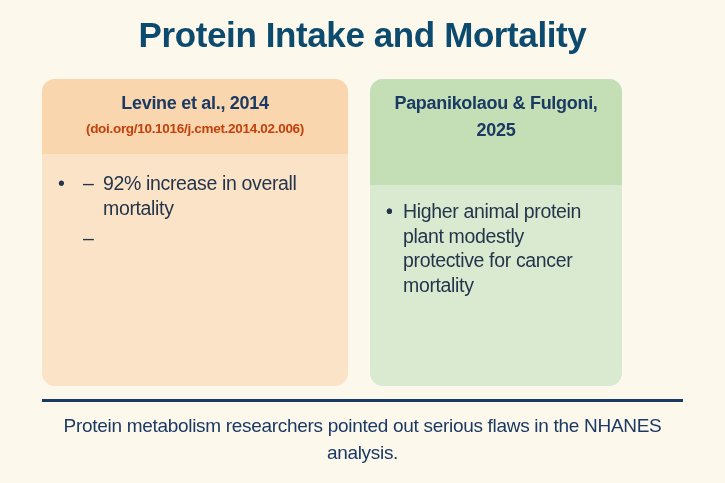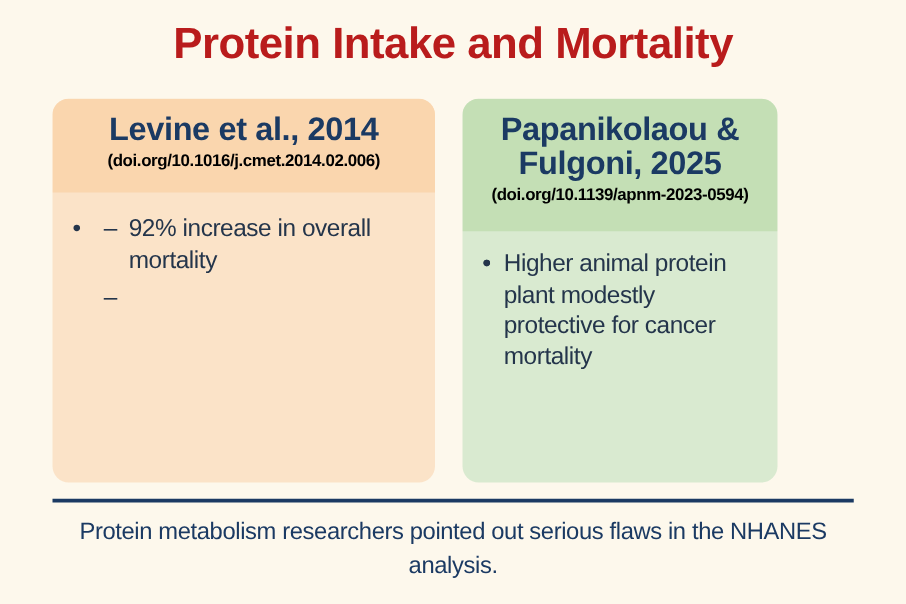--- a/index.html
+++ b/index.html
@@ -25,21 +25,21 @@
   
   .title {
     position: absolute;
     left: 0;
     top: 14px;
     width: 725px;
     text-align: center;
     font-size: 35px;
     font-weight: bold;
     letter-spacing: -0.4px;
-    color: #b91c1c;
+    color: #0c4a6e;
     line-height: 42px;
   }
 
   
   .panel {
     position: absolute;
     border-radius: 13px;
     overflow: hidden;
     display: flex;
     flex-direction: column;
@@ -67,30 +67,30 @@
   .panel-left .panel-header {
     background: #FAD6AE;
     height: 75px;
   }
   .panel-right .panel-header {
     background: #C4DFB5;
     height: 106px;
   }
 
   .panel-title {
-    font-size: 26px;
+    font-size: 18px;
     font-weight: bold;
     color: #1B3A63;
     line-height: 27px;
     letter-spacing: -0.3px;
   }
   .panel-doi {
     font-size: 13.5px;
     font-weight: bold;
-    color: #000000;
+    color: #c2410c;
     line-height: 18px;
     margin-top: 3px;
     letter-spacing: -0.3px;
   }
 
   .panel-body {
     flex: 1;
     padding: 12px 14px 10px 14px;
     box-sizing: border-box;
   }
@@ -186,21 +186,20 @@
             </li>
           </ul>
         </li>
       </ul>
     </div>
   </div>
 
   <div class="panel panel-right">
     <div class="panel-header">
       <div class="panel-title">Papanikolaou &amp; Fulgoni, 2025</div>
-      <div class="panel-doi">(doi.org/10.1139/apnm-2023-0594)</div>
     </div>
     <div class="panel-body">
       <ul class="bullets">
         <li>
           <span class="marker">•</span>
         </li>
         <li>
           <span class="marker">•</span>
           <span>Higher animal protein plant modestly protective for cancer mortality</span>
         </li>

